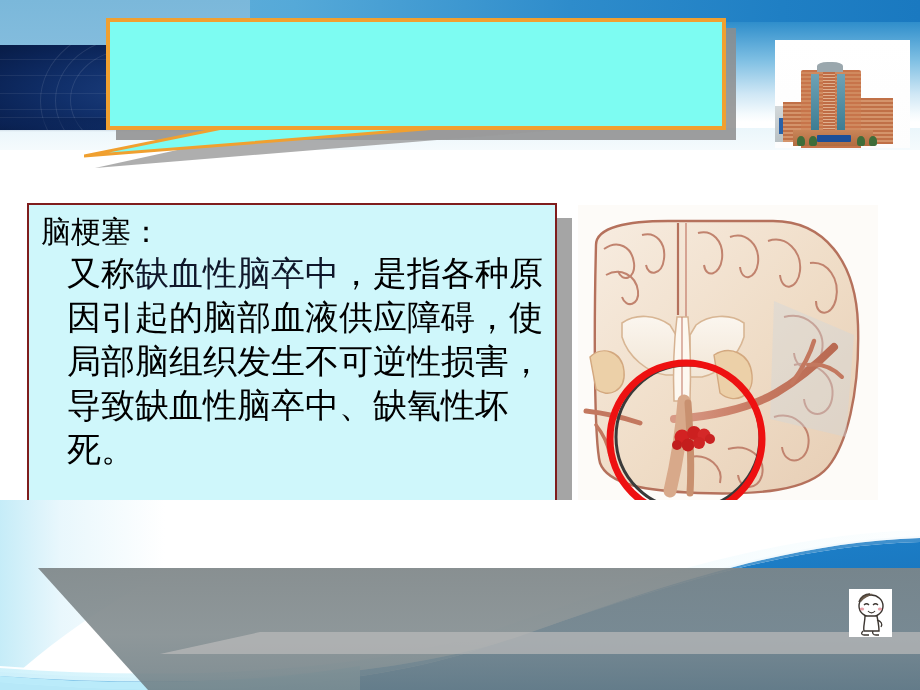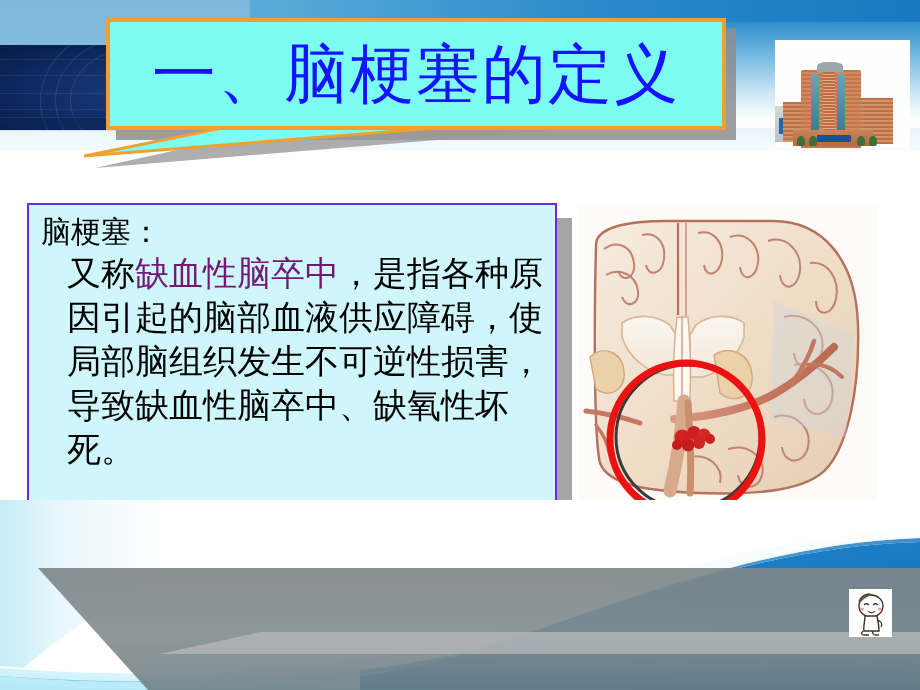--- a/index.html
+++ b/index.html
@@ -104,34 +104,34 @@
     font-size:64px;line-height:1;letter-spacing:2px;font-weight:400;
     white-space:nowrap;
   }
 
   
   .body-shadow{
     position:absolute;left:42px;top:218px;width:530px;height:352px;background:#8f8f8f;opacity:.8;
   }
   .body-box{
     position:absolute;left:27px;top:203px;width:530px;height:366px;
-    background:#cff7fb;border:2px solid #6d28d9;box-sizing:border-box;
+    background:#cff7fb;border:2px solid #7f1d1d;box-sizing:border-box;
     padding:10px 8px 0 10px;
   }
   .body-heading{
     color:#000000;font-size:30px;line-height:1.12;
     font-family:"DejaVu Sans","Liberation Sans",sans-serif;
     margin:0 0 2px 2px;letter-spacing:0px;
   }
   .body-para{
     color:#000000;font-size:34px;line-height:1.30;
     font-family:"DejaVu Sans","Liberation Sans",sans-serif;
     margin:0;padding-left:28px;letter-spacing:0px;
   }
-  .hl-blue{color:#701a75;}
+  .hl-blue{color:#0f172a;}
 
   
   .brain-wrap{
     position:absolute;left:578px;top:205px;width:300px;height:312px;
     background:#fdfbf8;overflow:hidden;
   }
   .brain-svg{position:absolute;left:0;top:0;}
 
   
   .wave-zone{position:absolute;left:0;top:500px;width:920px;height:190px;overflow:hidden;}
@@ -198,21 +198,20 @@
     <div class="hosp-tree" style="left:94px"></div>
   </div>
 
   <div class="callout-shadow"></div>
   <div class="callout-tail-shadow"></div>
   <div class="callout-tail"></div>
   <svg class="callout-tail-edge" width="570" height="50" viewBox="0 0 570 50">
     <polyline points="223,1 570,1 0,46 223,1" fill="none" stroke="#f0a030" stroke-width="3"></polyline>
   </svg>
   <div class="callout"></div>
-  <div class="callout-title">一、脑梗塞的定义</div>
 
   <div class="brain-wrap">
     <svg class="brain-svg" width="300" height="312" viewBox="0 0 300 312">
       <defs>
         <linearGradient id="cortexG" x1="0" y1="0" x2="1" y2="1">
           <stop offset="0%" stop-color="#f7ece0"></stop>
           <stop offset="55%" stop-color="#efdcc6"></stop>
           <stop offset="100%" stop-color="#e6cdb4"></stop>
         </linearGradient>
         <linearGradient id="whiteMat" x1="0" y1="0" x2="0" y2="1">

